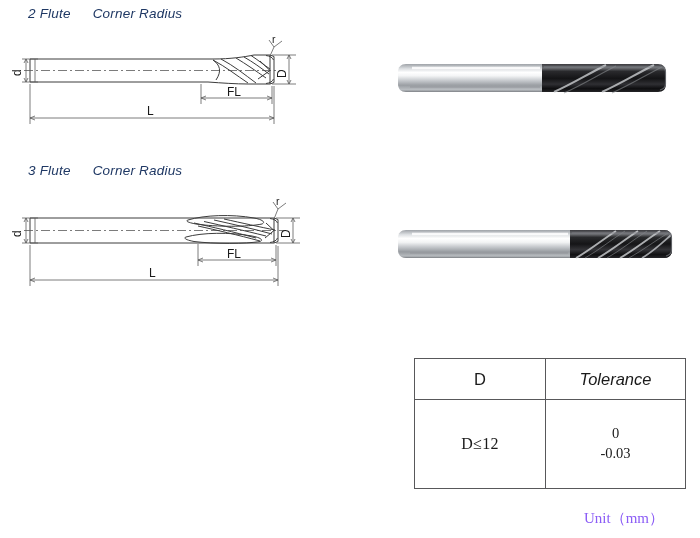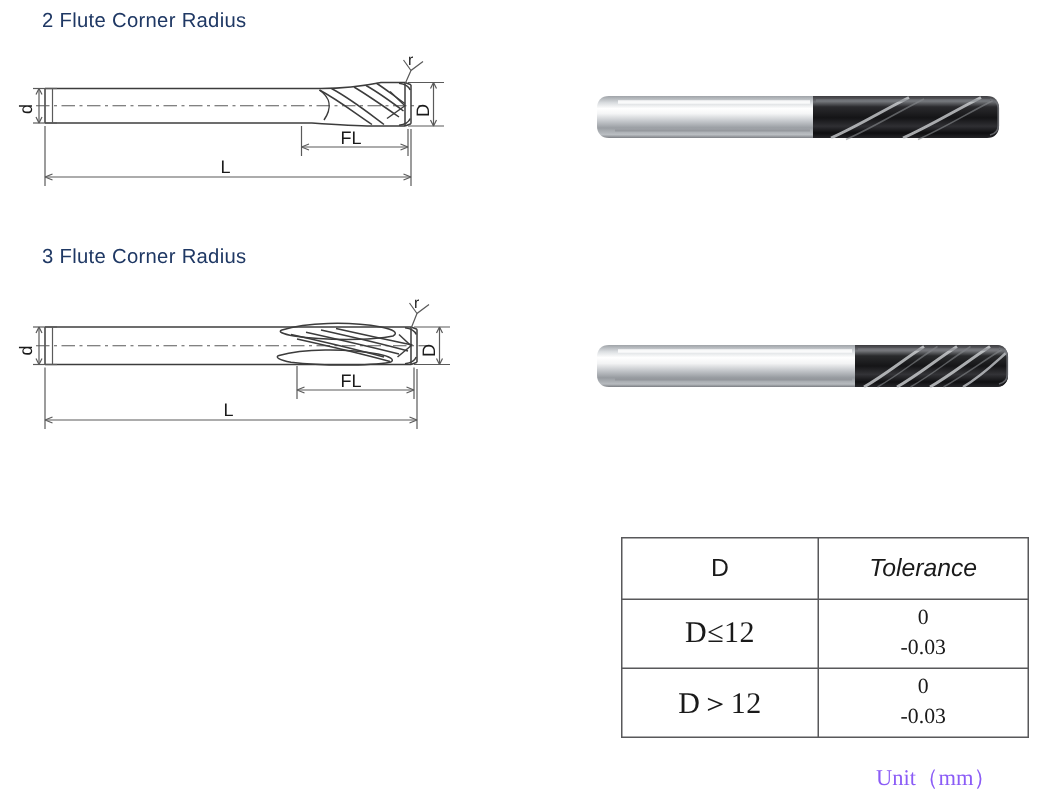--- a/index.html
+++ b/index.html
@@ -19,22 +19,22 @@
   
   .section-title {
     position: absolute;
     color: #1f3864;
     font-size: 13.5px;
     font-family: "Liberation Sans", sans-serif;
     white-space: nowrap;
     letter-spacing: 0.2px;
   }
   .title-flute { }
-  .title-type  { margin-left: 4px; }
-  .title-row { display: flex; align-items: flex-start; }
+  .title-type  { margin-left: 22px; }
+  .title-row { display: flex; align-items: flex-start; font-style: italic; }
 
   
   .drawing {
     position: absolute;
   }
   .drawing svg { display: block; }
 
   
   .photo {
     position: absolute;
@@ -60,21 +60,21 @@
     color: #1a1a1a;
   }
   #tolerance-table th {
     height: 40px;
     font-weight: normal;
     font-size: 16.5px;
     font-family: "Liberation Sans", sans-serif;
   }
   #tolerance-table td.range-cell {
     height: 45px;
-    font-size: 20px;
+    font-size: 16px;
     font-family: "Liberation Serif", serif;
     letter-spacing: 0.3px;
   }
   #tolerance-table td.tol-cell {
     height: 45px;
     font-size: 14.5px;
     font-family: "Liberation Serif", serif;
     line-height: 1.35;
   }
   .tol-upper { display: block; }
@@ -387,25 +387,18 @@
       </tr>
     </thead>
     <tbody>
       <tr>
         <td class="range-cell">D≤12</td>
         <td class="tol-cell">
           <span class="tol-upper">0</span>
           <span class="tol-lower">-0.03</span>
         </td>
       </tr>
-      <tr>
-        <td class="range-cell">D＞12</td>
-        <td class="tol-cell">
-          <span class="tol-upper">0</span>
-          <span class="tol-lower">-0.03</span>
-        </td>
-      </tr>
     </tbody>
   </table>
 
   <div id="unit-note">Unit（mm）</div>
 
 </div>
 
 </body></html>

